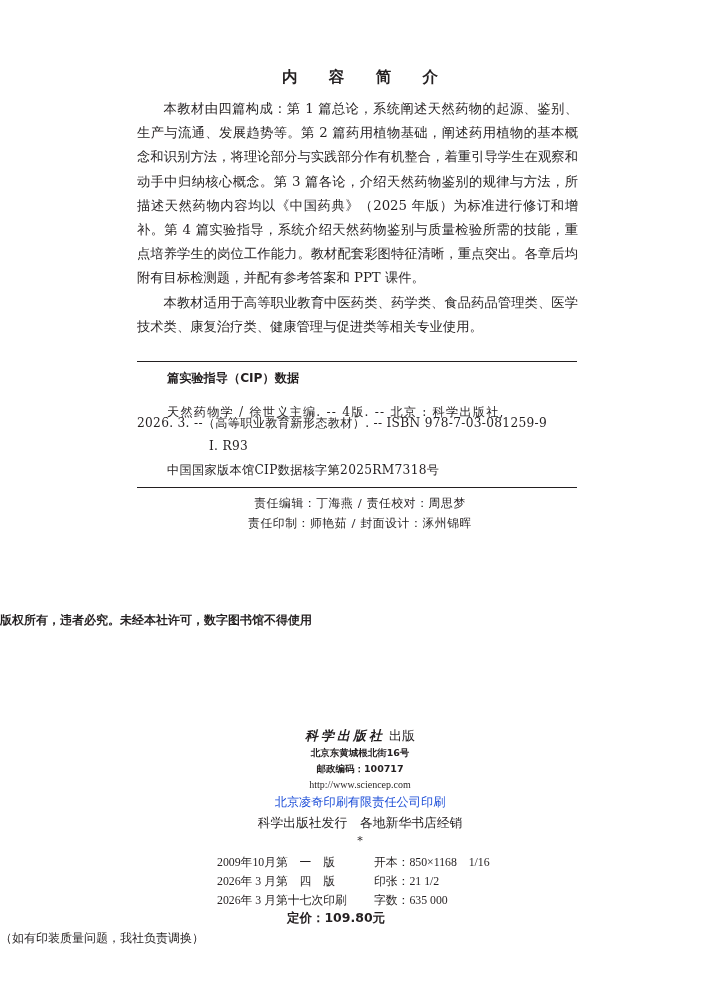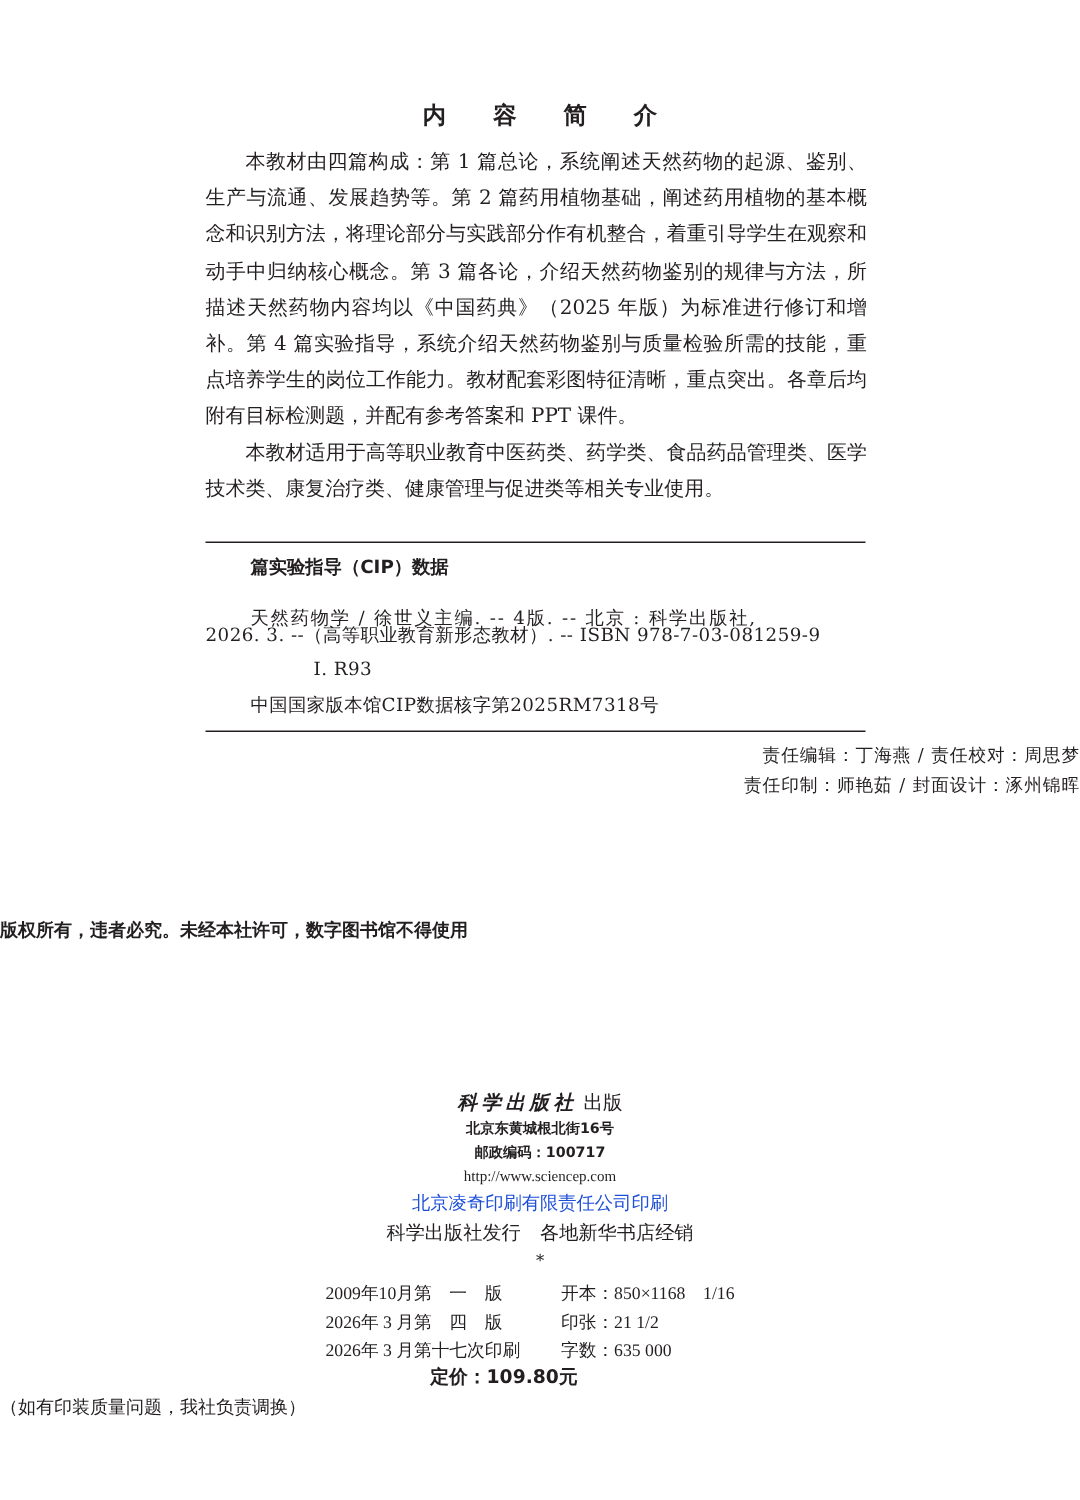--- a/index.html
+++ b/index.html
@@ -64,21 +64,21 @@
       letter-spacing: 0.3px;
     }
     .cip-l1 { left: 167px; top: 403px; letter-spacing: 1.2px; }
     .cip-l2 { left: 137px; top: 414px; }
     .cip-l3 { left: 173px; top: 437px; margin-left: 36px; }
     .cip-l4 { left: 167px; top: 461px; }
 
     
     .editors {
       left: 0; width: 720px; top: 493px;
-      text-align: right;
+      text-align: center;
       font-size: 11.8px;
       line-height: 20px;
       letter-spacing: 0.6px;
     }
     .editors div { white-space: nowrap; }
 
     
     .copyright {
       left: 0; width: 720px; top: 610px;
       font-family: "DejaVu Sans", "Liberation Sans", sans-serif;

